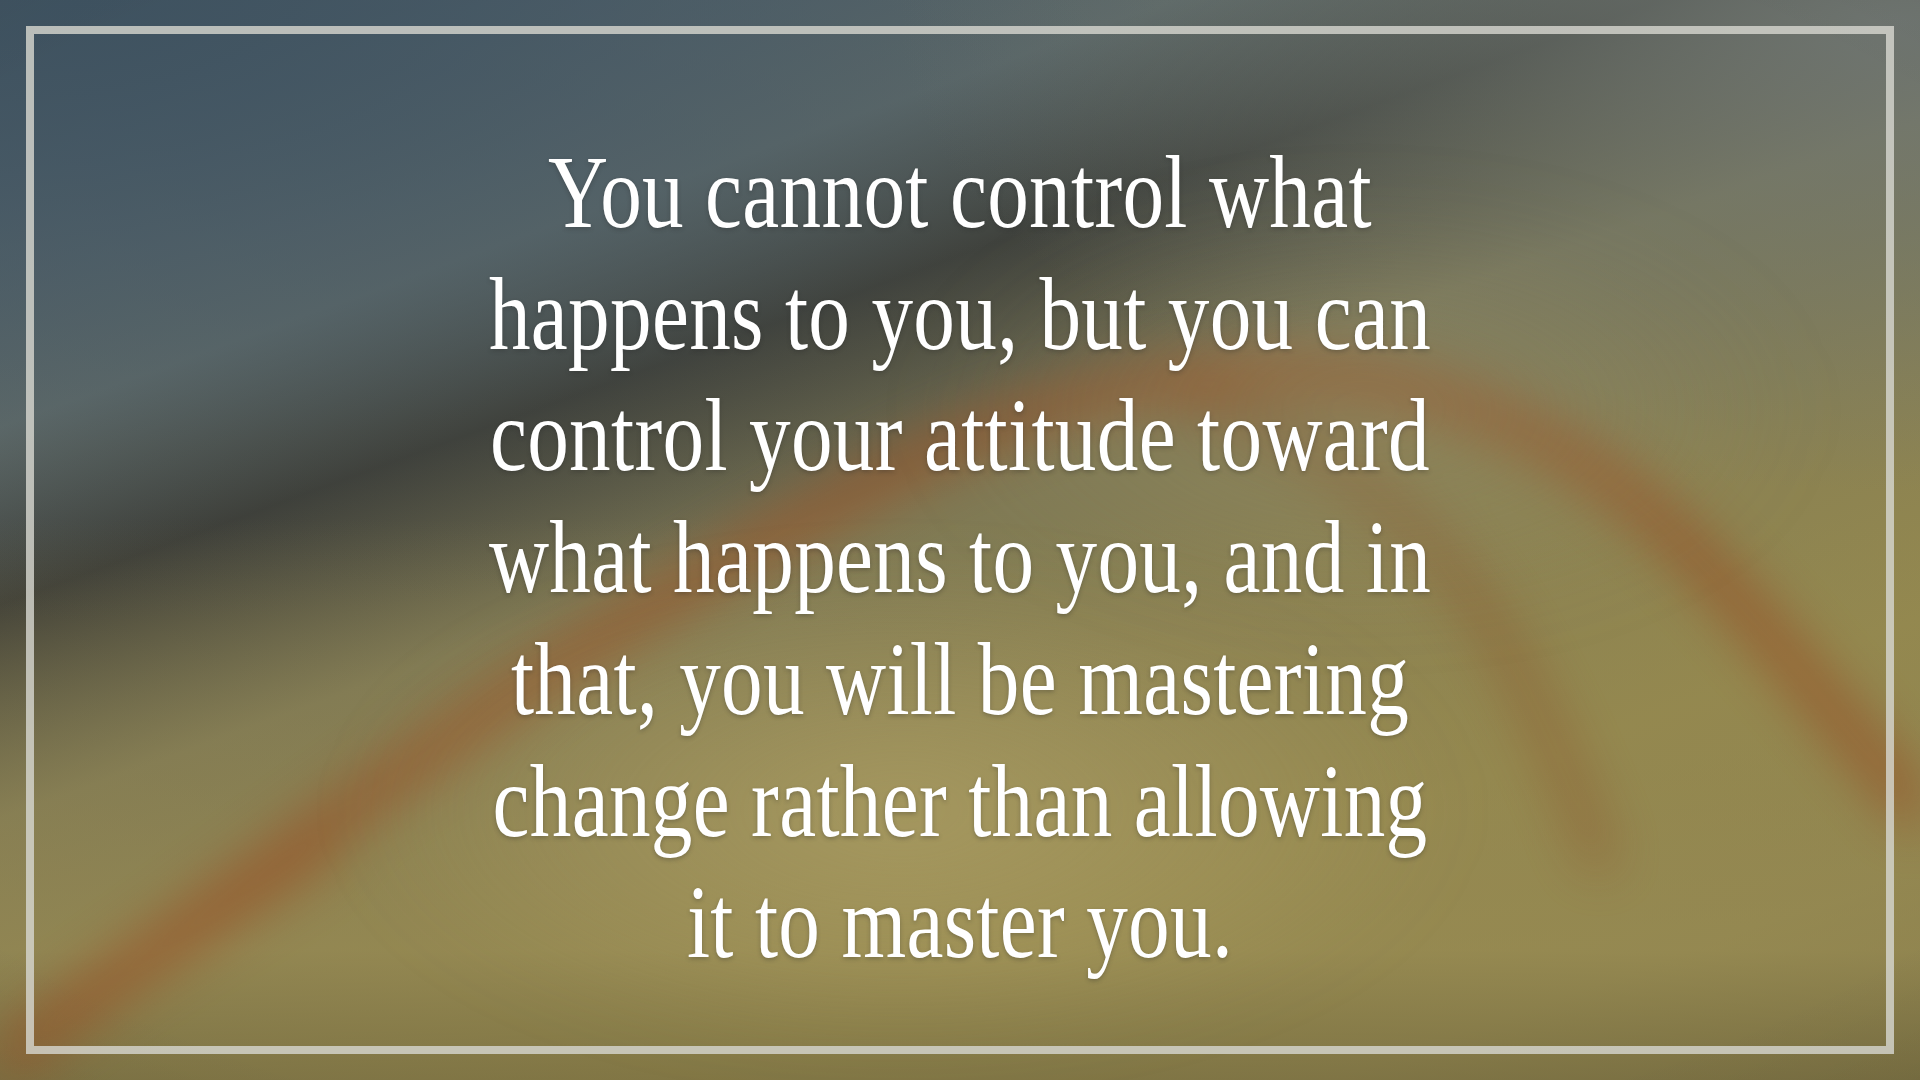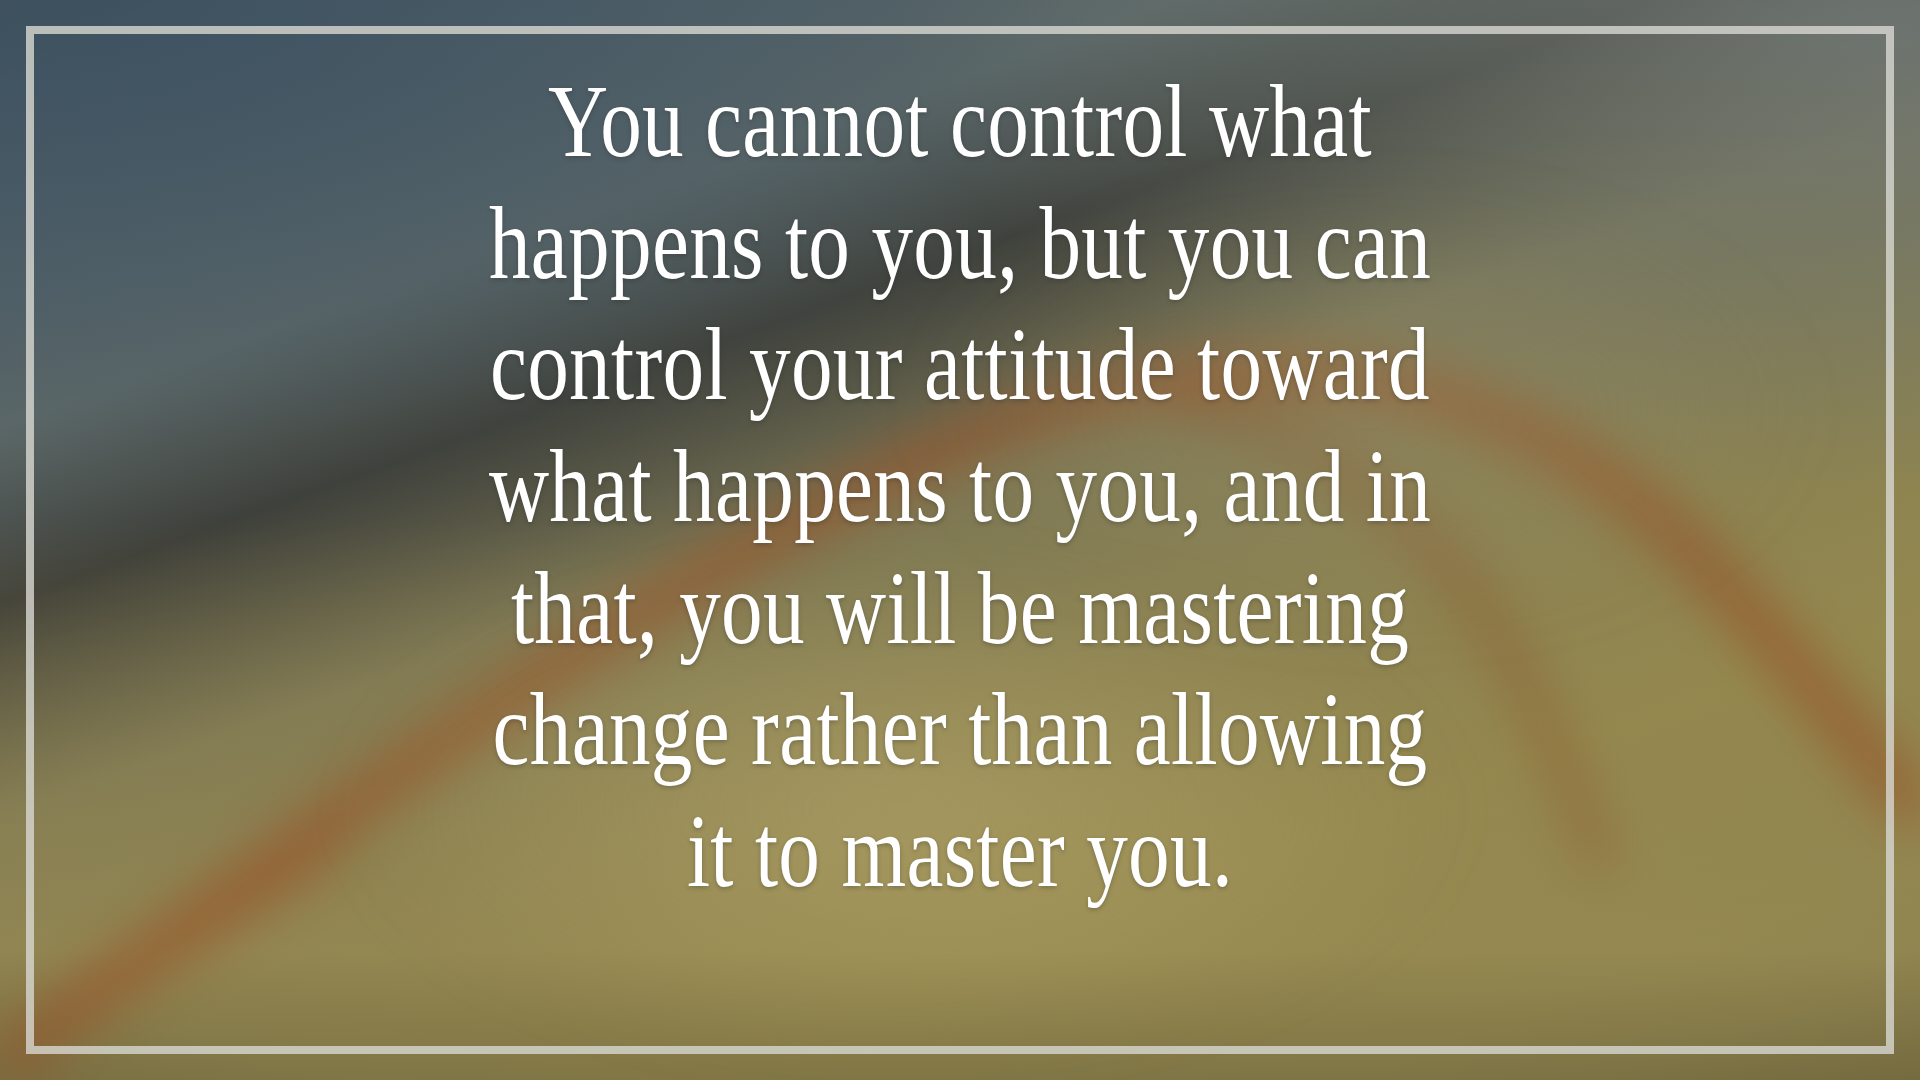--- a/index.html
+++ b/index.html
@@ -104,21 +104,21 @@
     box-sizing: border-box;
     pointer-events: none;
   }
 
   
   .content {
     position: absolute;
     left: 26px; top: 26px; right: 26px; bottom: 26px;
     display: flex;
     flex-direction: column;
-    justify-content: flex-start;
+    justify-content: center;
     align-items: center;
     box-sizing: border-box;
     padding: 34px 58px 0 58px;
   }
 
   .quote-text {
     width: 100%;
     text-align: center;
     color: #ffffff;
     font-size: 104px;

